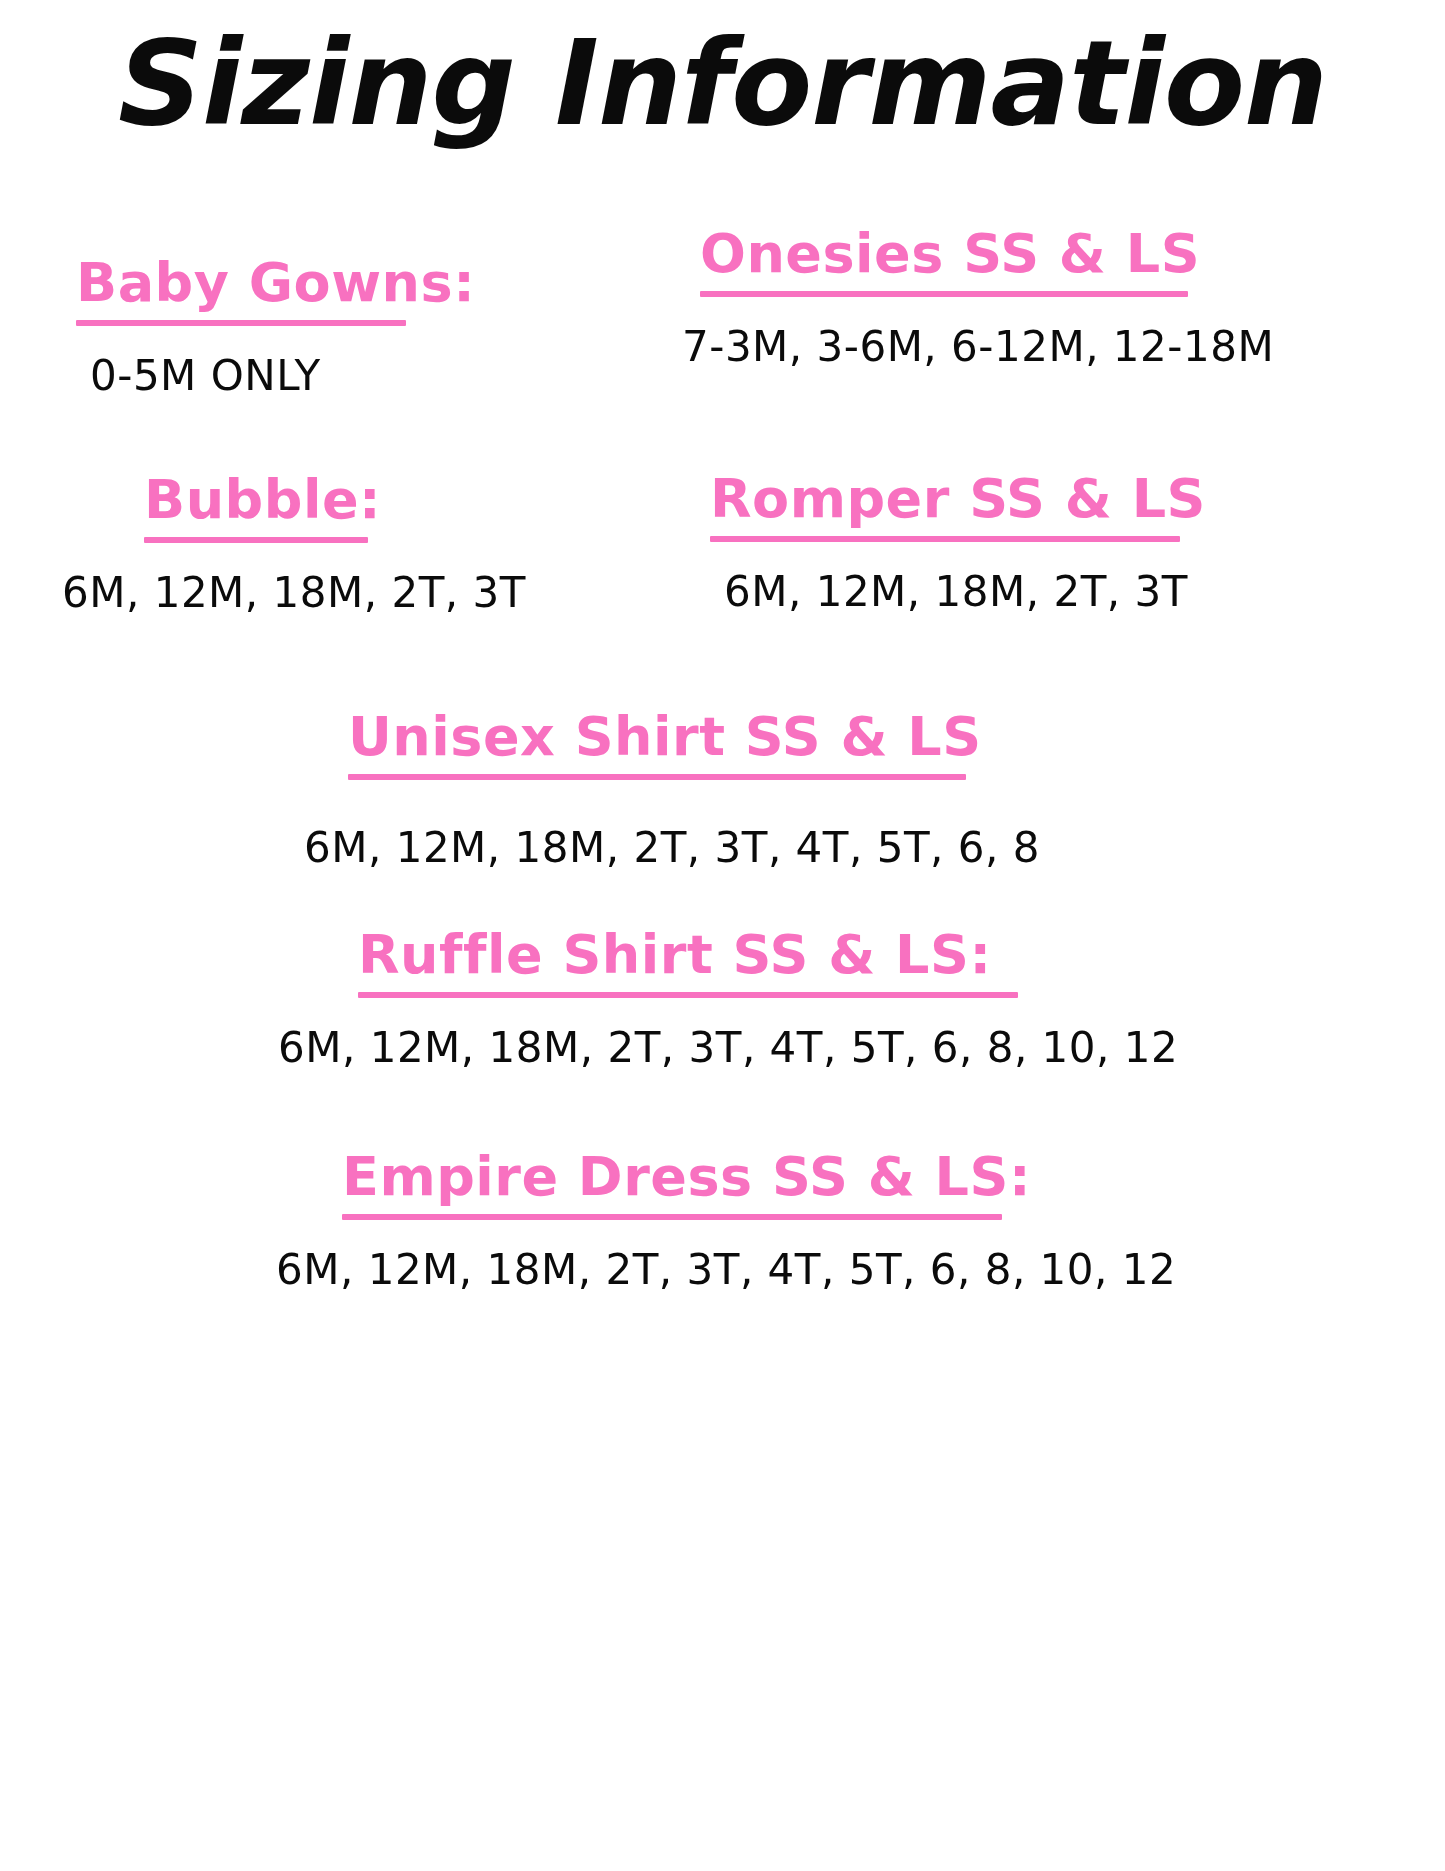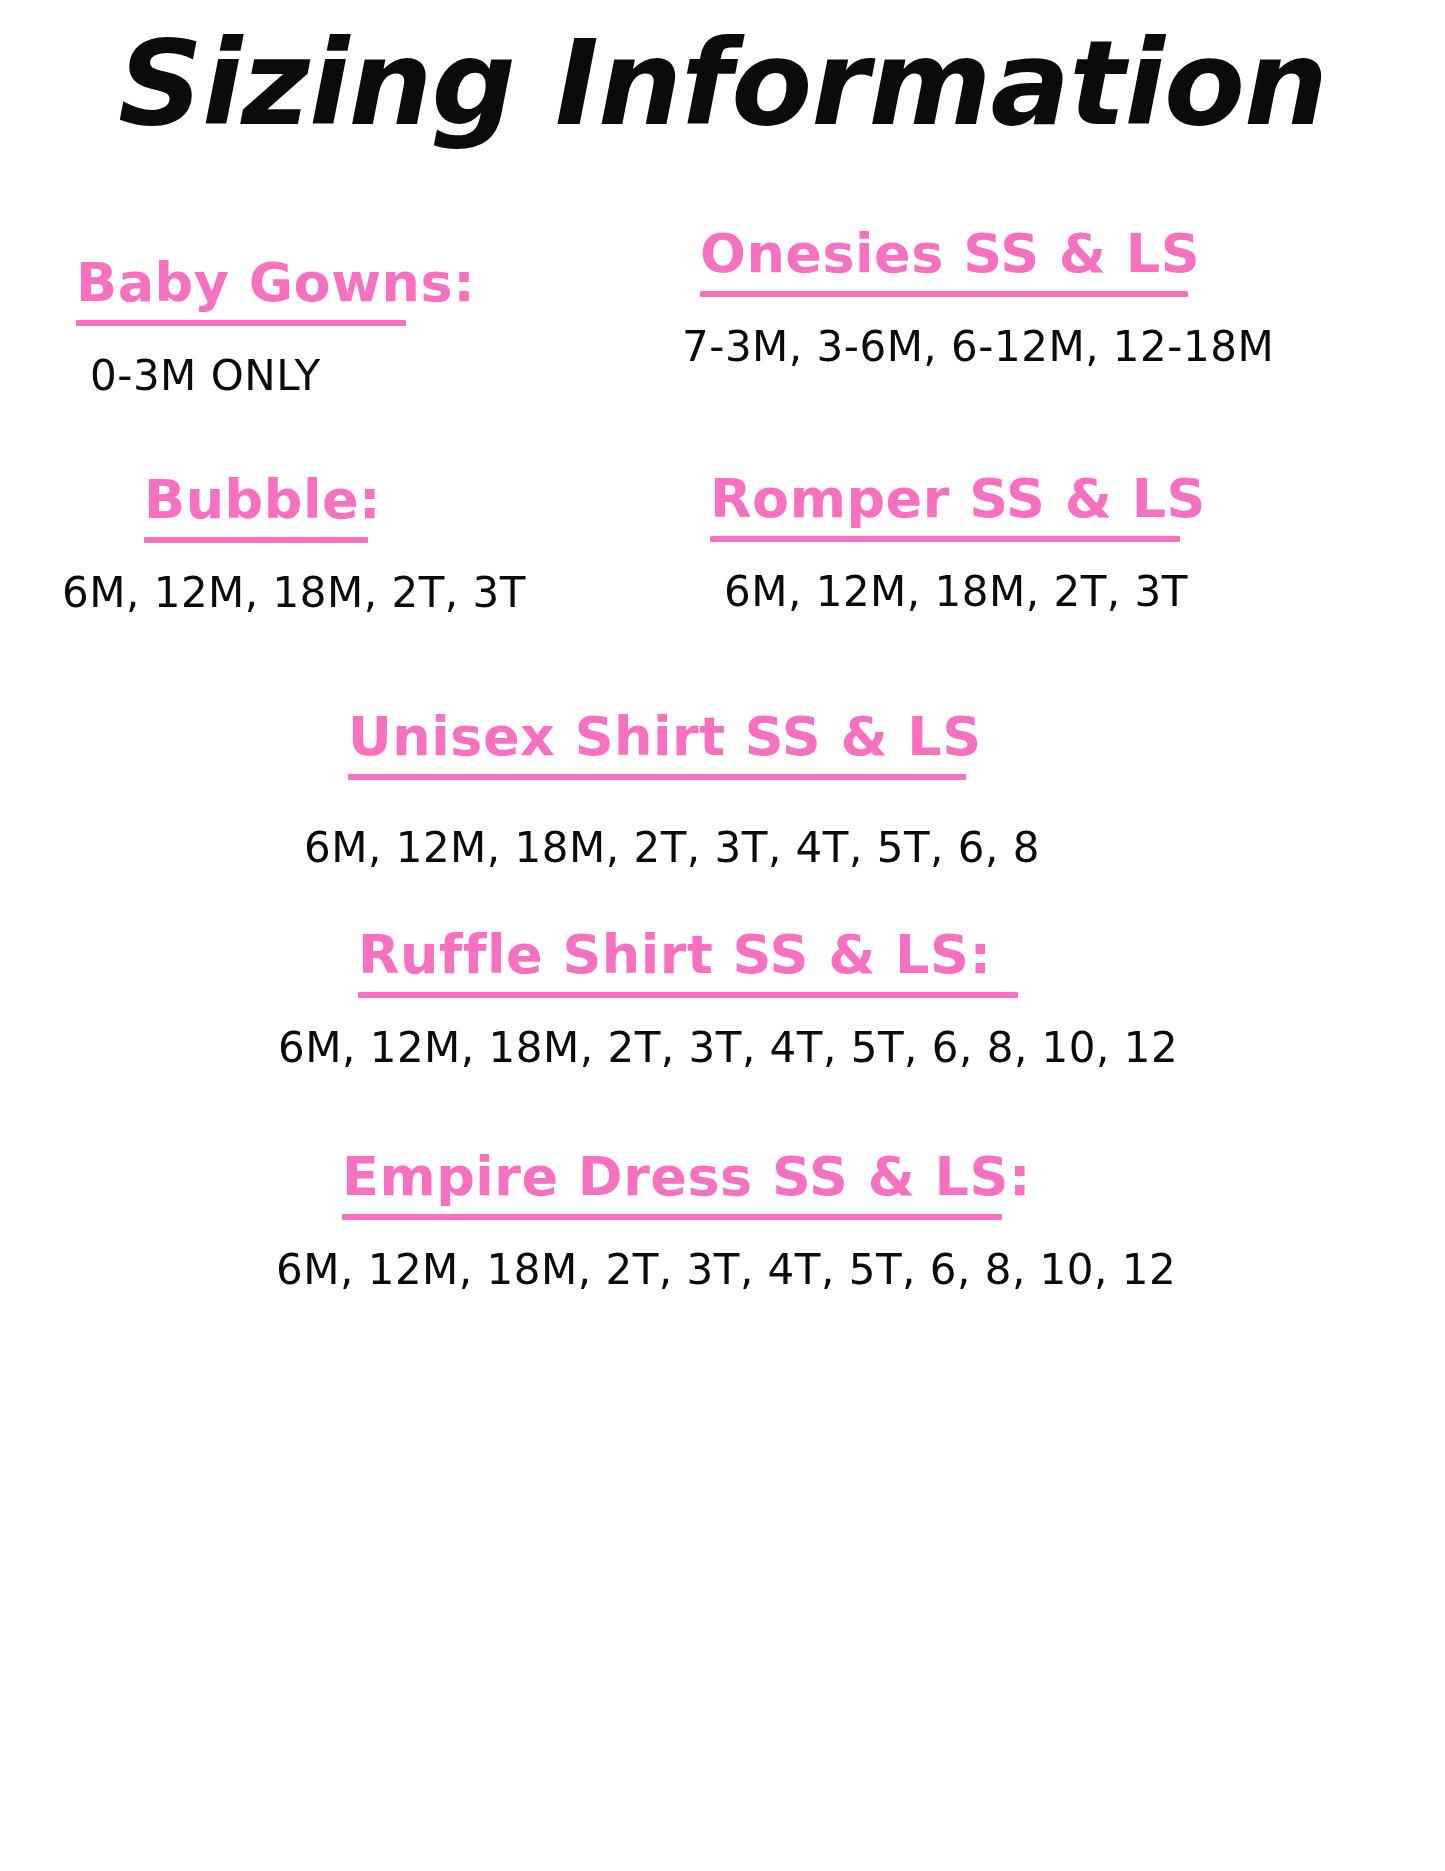--- a/index.html
+++ b/index.html
@@ -105,21 +105,21 @@
 
 <div class="page">
 
   <div class="title">Sizing Information</div>
 
   <div class="sec" id="sec-baby-gowns">
     <div class="sec-head">
       <span>Baby Gowns:</span>
       <span class="rule" style="width:330px"></span>
     </div>
-    <div class="sec-sizes">0-3M ONLY</div>
+    <div class="sec-sizes">0-5M ONLY</div>
   </div>
 
   <div class="sec" id="sec-onesies">
     <div class="sec-head">
       <span>Onesies SS &amp; LS</span>
       <span class="rule" style="width:488px"></span>
     </div>
     <div class="sec-sizes">7-3M, 3-6M, 6-12M, 12-18M</div>
   </div>
 

